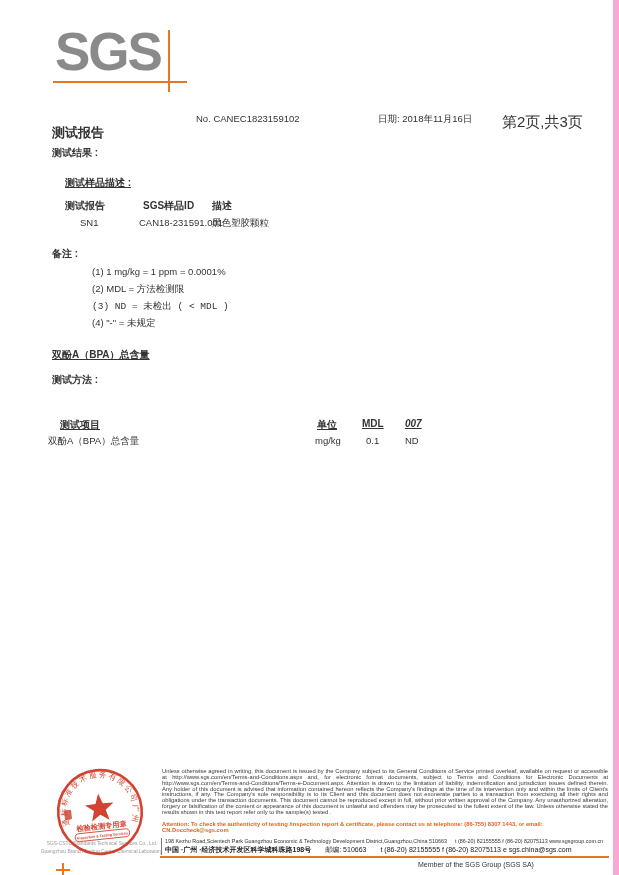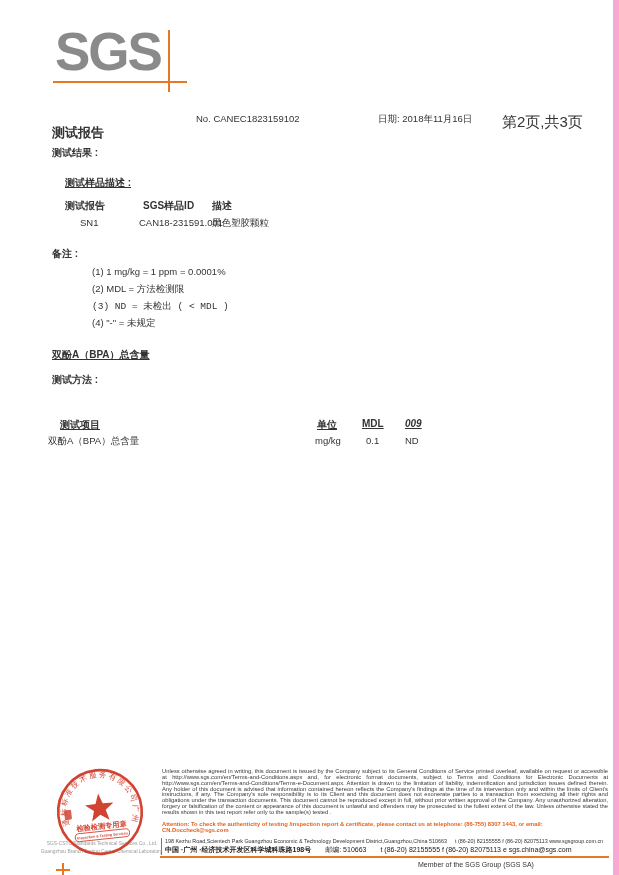--- a/index.html
+++ b/index.html
@@ -72,21 +72,21 @@
   <div class="txt" style="left:92px;top:283px;text-align:center;">(2) MDL = 方法检测限</div>
   <div class="txt" style="left:92px;top:300px;font-family:Liberation Mono, monospace;">(3) ND = 未检出 ( &lt; MDL )</div>
   <div class="txt" style="left:92px;top:317px;">(4) "-" = 未规定</div>
 
   <div class="lbl u" style="left:52px;top:348px;">双酚A（BPA）总含量</div>
   <div class="lbl" style="left:52px;top:373px;font-weight:bold;">测试方法 :</div>
 
   <div class="lbl u" style="left:60px;top:418px;">测试项目</div>
   <div class="lbl u" style="left:317px;top:418px;">单位</div>
   <div class="lbl u" style="left:362px;top:418px;">MDL</div>
-  <div class="lbl u it" style="left:405px;top:418px;">009</div>
+  <div class="lbl u it" style="left:405px;top:418px;">007</div>
   <div class="txt" style="left:48px;top:435px;">双酚A（BPA）总含量</div>
   <div class="txt" style="left:315px;top:435px;">mg/kg</div>
   <div class="txt" style="left:366px;top:435px;">0.1</div>
   <div class="txt" style="left:405px;top:435px;">ND</div>
 
   <div class="legal">Unless otherwise agreed in writing, this document is issued by the Company subject to its General Conditions of Service printed overleaf, available on request or accessible at http://www.sgs.com/en/Terms-and-Conditions.aspx and, for electronic format documents, subject to Terms and Conditions for Electronic Documents at http://www.sgs.com/en/Terms-and-Conditions/Terms-e-Document.aspx. Attention is drawn to the limitation of liability, indemnification and jurisdiction issues defined therein. Any holder of this document is advised that information contained hereon reflects the Company's findings at the time of its intervention only and within the limits of Client's instructions, if any. The Company's sole responsibility is to its Client and this document does not exonerate parties to a transaction from exercising all their rights and obligations under the transaction documents. This document cannot be reproduced except in full, without prior written approval of the Company. Any unauthorized alteration, forgery or falsification of the content or appearance of this document is unlawful and offenders may be prosecuted to the fullest extent of the law. Unless otherwise stated the results shown in this test report refer only to the sample(s) tested .</div>
   <div class="attention">Attention: To check the authenticity of testing /inspection report &amp; certificate, please contact us at telephone: (86-755) 8307 1443, or email: CN.Doccheck@sgs.com</div>
 
   <div class="addr">
     <div class="addr-en">

